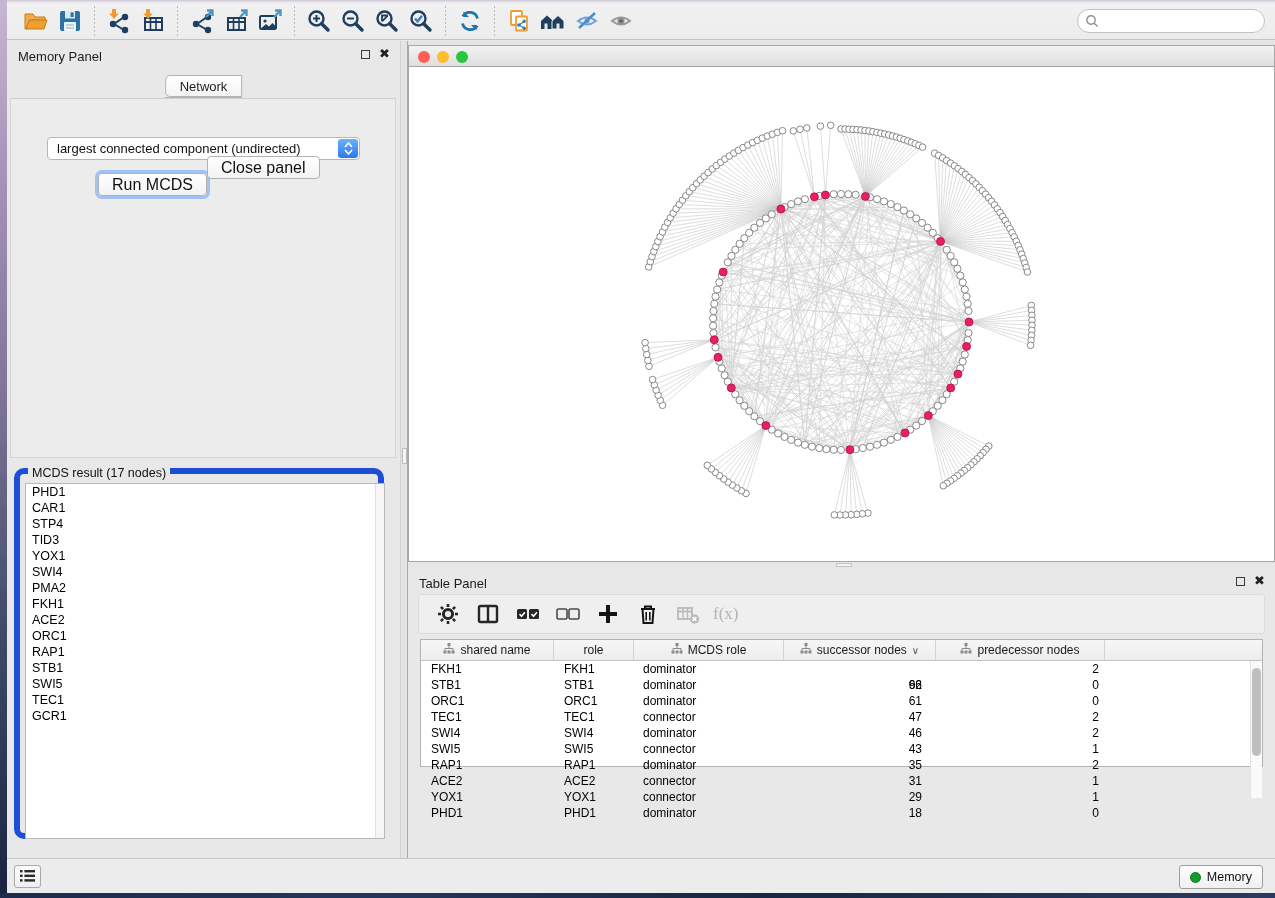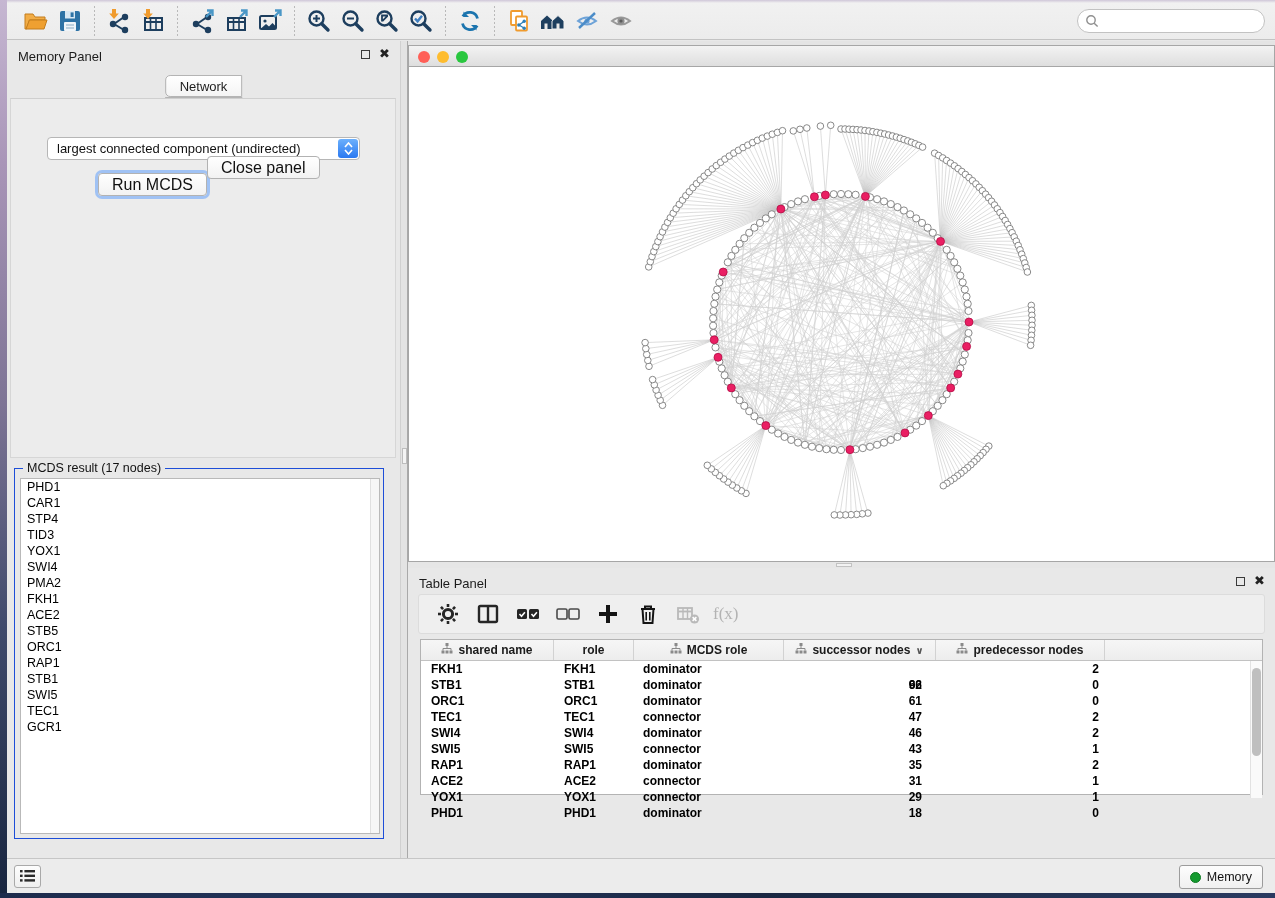--- a/index.html
+++ b/index.html
@@ -51,21 +51,21 @@
   #criterion-caret { position:absolute; right:1px; top:1px; width:20px; height:19px; border-radius:3px;
     background:linear-gradient(180deg,#6cb0fc,#2a79f1); display:flex; flex-direction:column;
     align-items:center; justify-content:center; gap:1px; }
   .btn { height:23px; background:linear-gradient(180deg,#ffffff,#f2f2f2); border:1px solid #b2b2b2;
     border-radius:4px; font-size:16px; color:#111; display:inline-flex; align-items:center;
     justify-content:center; padding:0 13px; }
   #run-btn { position:absolute; left:87px; top:74px; box-shadow:0 0 0 3px rgba(98,160,252,.55); }
   #closepanel-btn { position:absolute; left:196px; top:57px; }
 
   #mcds-group { position:absolute; left:7px; top:427px; width:370px; height:371px;
-    border:1px solid #1d4ed8; border-radius:0; }
+    border:6px solid #1d4ed8; border-radius:10px; }
   #mcds-legend { position:absolute; left:8px; top:-8px; background:#e8e8e8; padding:0 4px;
     font-size:12.5px; color:#111; }
   #mcds-list { position:absolute; left:5px; top:9px; width:360px; height:356px; background:#fff;
     border:1px solid #b9b9b9; overflow:hidden; }
   .mcds-item { font-size:12.5px; line-height:16px; color:#000; padding-left:6px; }
   #mcds-scroll { position:absolute; right:0; top:0; width:9px; height:100%;
     background:#f6f6f6; border-left:1px solid #e0e0e0; }
 
   
   #v-splitter { left:400px; top:41px; width:8px; height:817px; background:#e3e3e3;
@@ -88,22 +88,22 @@
 
   
   #table-panel { left:408px; top:568px; width:867px; height:290px; background:#e8e8e8; }
   #tp-toolbar { position:absolute; left:10px; top:26px; width:847px; height:40px;
     background:#efefef; border:1px solid #dcdcdc; border-radius:3px; display:flex;
     align-items:center; gap:10px; padding-left:14px; }
   .tpt-icon { width:30px; height:30px; display:flex; align-items:center; justify-content:center; }
   #fx-label { font-size:17px; color:#b3b3b3; font-family:"Liberation Serif","DejaVu Serif",serif;
     }
 
-  #node-table { position:absolute; left:12px; top:71px; width:843px; height:156px;
-    background:#fff; border:1px solid #b3b3b3;font-weight:bold; }
+  #node-table { position:absolute; left:12px; top:71px; width:843px; height:128px;
+    background:#fff; border:1px solid #b3b3b3; }
   #nt-header { display:flex; height:21px; background:linear-gradient(180deg,#f6f6f6,#ededed);
     border-bottom:1px solid #c2c2c2; }
   .nt-hcell { display:flex; align-items:center; justify-content:center; gap:5px;
     font-size:12px; color:#1a1a1a; border-right:1px solid #d2d2d2; height:100%; }
   .sort-ind { font-size:10px; color:#555; }
   .nt-row { display:flex; height:16px; }
   .nt-cell { font-size:12px; color:#000; line-height:16px; white-space:nowrap; }
   #nt-scroll { position:absolute; right:0; top:21px; width:12px; height:137px;
     background:#fafafa; border-left:1px solid #e2e2e2; }
   #nt-thumb { position:absolute; left:1px; top:7px; width:9px; height:88px;
@@ -314,21 +314,20 @@
       <div id="mcds-scroll"></div>
     <div class="mcds-item">PHD1</div>
         <div class="mcds-item">CAR1</div>
         <div class="mcds-item">STP4</div>
         <div class="mcds-item">TID3</div>
         <div class="mcds-item">YOX1</div>
         <div class="mcds-item">SWI4</div>
         <div class="mcds-item">PMA2</div>
         <div class="mcds-item">FKH1</div>
         <div class="mcds-item">ACE2</div>
-        <div class="mcds-item">STB5</div>
         <div class="mcds-item">ORC1</div>
         <div class="mcds-item">RAP1</div>
         <div class="mcds-item">STB1</div>
         <div class="mcds-item">SWI5</div>
         <div class="mcds-item">TEC1</div>
         <div class="mcds-item">GCR1</div>
       </div>
   </div>
 </div>
 

